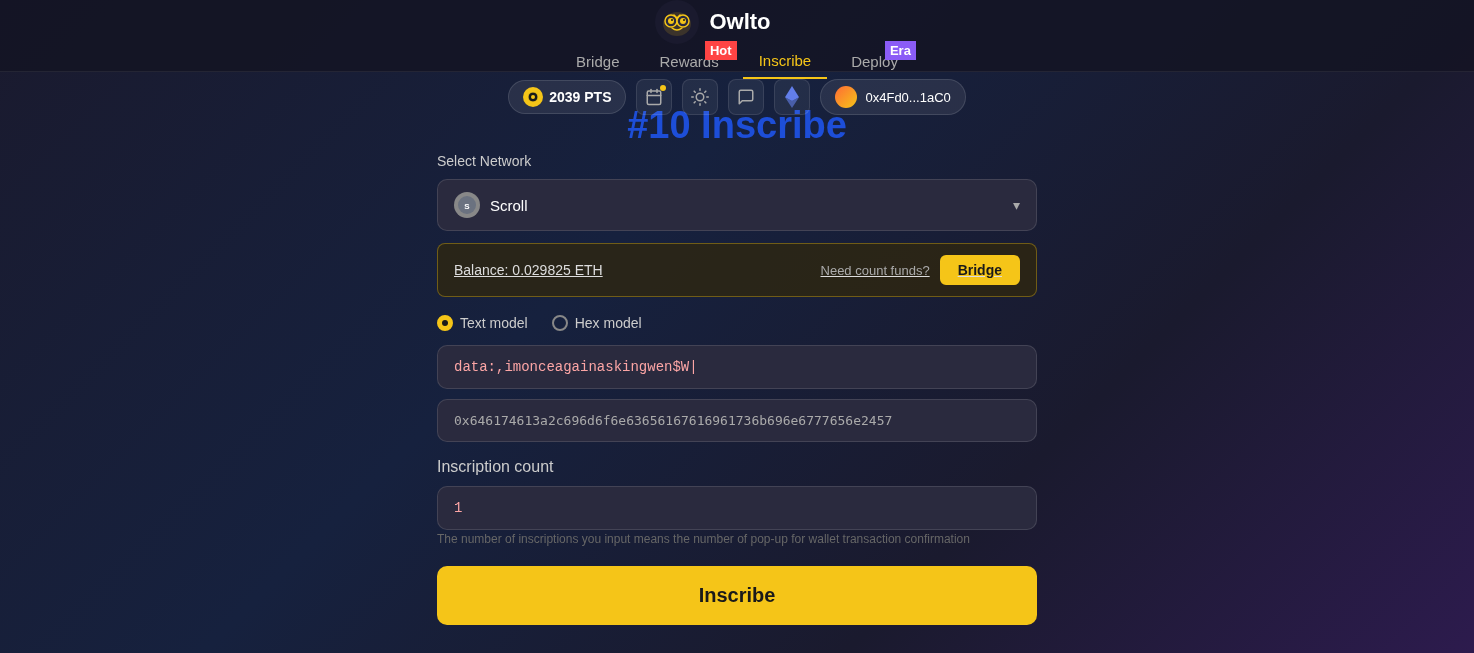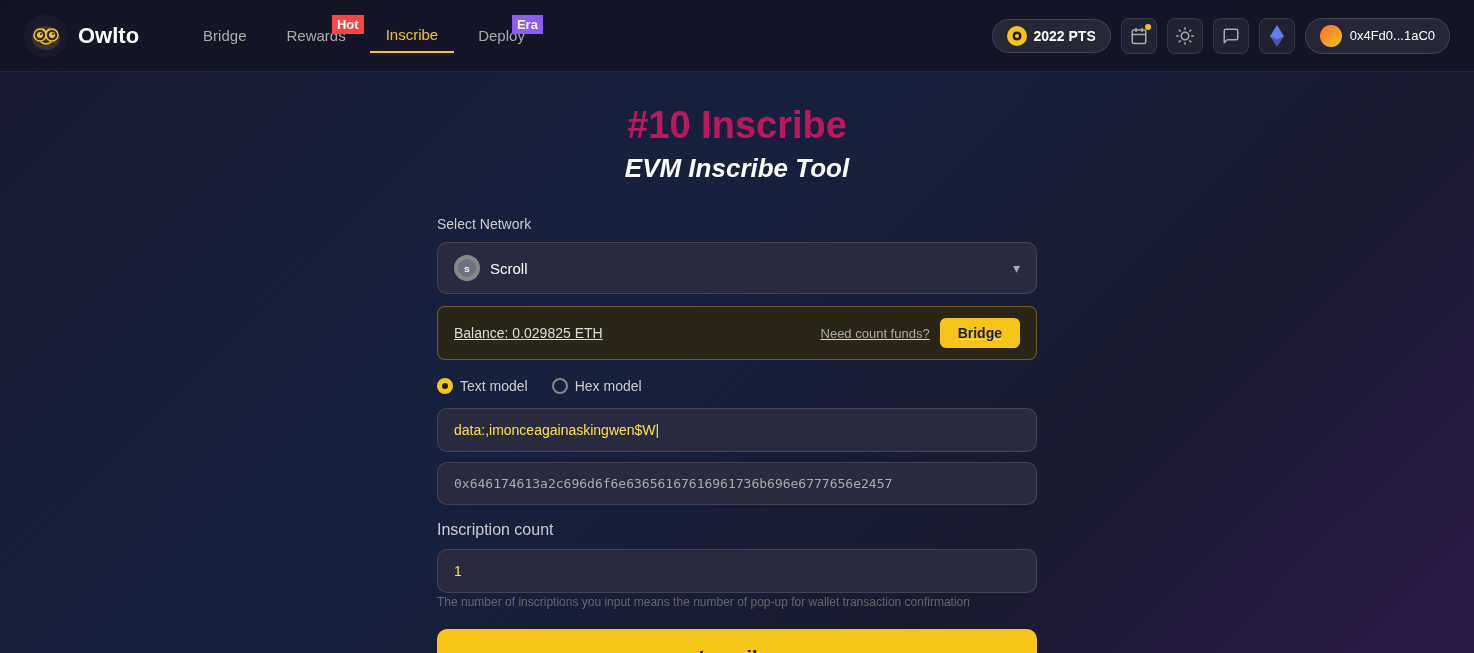--- a/index.html
+++ b/index.html
@@ -12,20 +12,21 @@
     }
 
     
     .navbar {
       display: flex;
       align-items: center;
       padding: 0 24px;
       height: 72px;
       background: rgba(20, 20, 35, 0.85);
       border-bottom: 1px solid rgba(255,255,255,0.07);
+      flex-direction: column;
     }
     .logo-wrap {
       display: flex;
       align-items: center;
       gap: 10px;
       margin-right: 48px;
       text-decoration: none;
       color: #fff;
     }
     .logo-icon {
@@ -145,21 +146,21 @@
     
     .main {
       display: flex;
       flex-direction: column;
       align-items: center;
       padding: 32px 16px 40px;
     }
     .page-title {
       font-size: 38px;
       font-weight: 800;
-      color: #be185d;
+      color: #1d4ed8;
       text-align: center;
       margin-bottom: 6px;
     }
     .page-subtitle {
       font-size: 26px;
       font-weight: 600;
       color: #fff;
       text-align: center;
       margin-bottom: 32px;
       font-style: italic;
@@ -264,25 +265,25 @@
       background: #1a1a1a;
       border-radius: 50%;
     }
 
     .text-input {
       width: 100%;
       background: #2a2a3e;
       border: 1px solid rgba(255,255,255,0.12);
       border-radius: 10px;
       padding: 13px 16px;
-      color: #fde047;
+      color: #fca5a5;
       font-size: 14px;
       margin-bottom: 10px;
       outline: none;
-      font-family: Liberation Sans, sans-serif;
+      font-family: Liberation Mono, monospace;
     }
     .text-input.hex-display {
       color: #aaa;
       font-family: monospace;
       font-size: 13px;
     }
 
     .count-label {
       font-size: 16px;
       font-weight: 500;
@@ -349,21 +350,21 @@
   </div>
 
   <div class="nav-right">
     <div class="pts-btn">
       <div class="pts-dot">
         <svg width="12" height="12" viewBox="0 0 12 12" fill="none">
             <circle cx="6" cy="6" r="5" fill="#1a1a1a" stroke="#f5c518" stroke-width="1"></circle>
             <circle cx="6" cy="6" r="2" fill="#f5c518"></circle>
           </svg>
       </div>
-      <span>2022 PTS</span>
+      <span>2039 PTS</span>
     </div>
     <div class="icon-btn icon-notif">
       <svg width="18" height="18" viewBox="0 0 24 24" fill="none" stroke="currentColor" stroke-width="2" stroke-linecap="round" stroke-linejoin="round">
           <rect x="3" y="4" width="18" height="18" rx="2"></rect>
           <line x1="16" y1="2" x2="16" y2="6"></line>
           <line x1="8" y1="2" x2="8" y2="6"></line>
           <line x1="3" y1="10" x2="21" y2="10"></line>
         </svg>
     </div>
     <div class="icon-btn">
@@ -392,21 +393,20 @@
     </div>
     <div class="wallet-btn">
       <div class="wallet-avatar"></div>
       <span>0x4Fd0...1aC0</span>
     </div>
   </div>
 </nav>
 
 <main class="main">
   <h1 class="page-title">#10 Inscribe</h1>
-  <p class="page-subtitle">EVM Inscribe Tool</p>
 
   <div class="form-card">
 
     
     <div class="section-label">Select Network</div>
     <div class="select-wrap">
       <div class="network-select">
         <div class="network-icon">
           <svg width="18" height="18" viewBox="0 0 18 18" fill="none">
               <circle cx="9" cy="9" r="9" fill="#6b7280"></circle>

